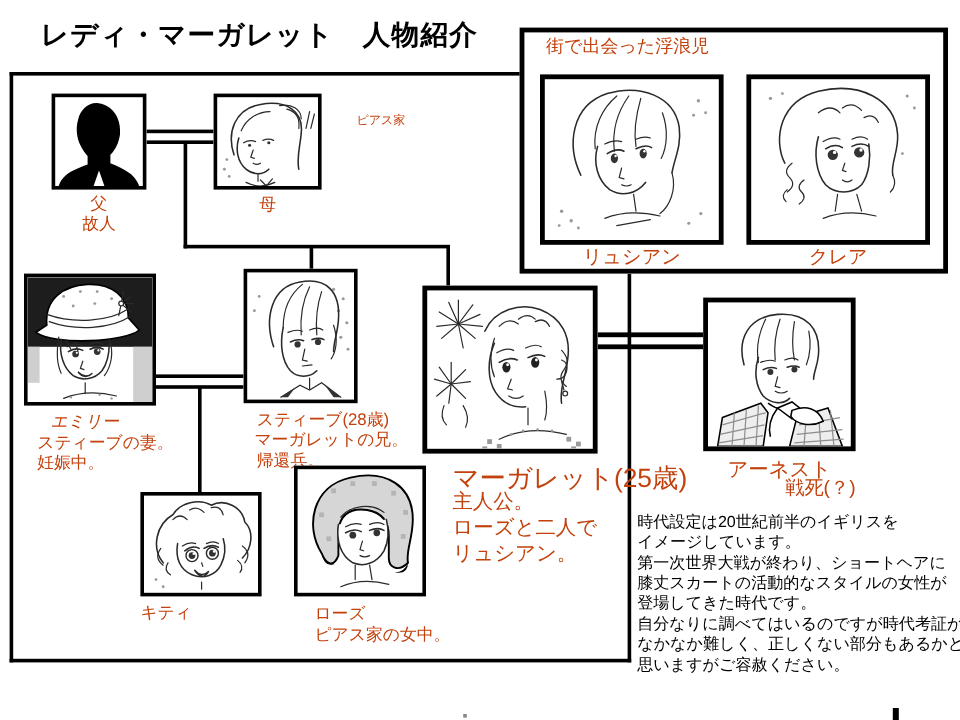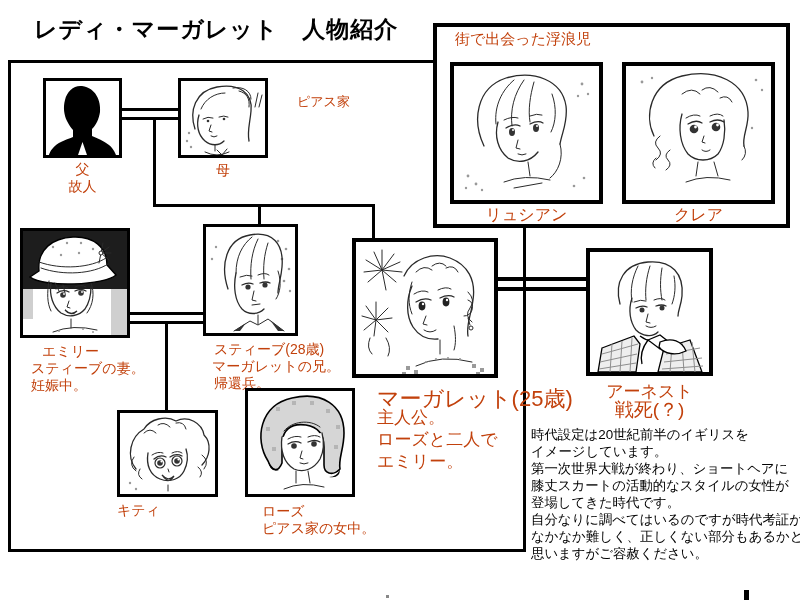--- a/index.html
+++ b/index.html
@@ -142,21 +142,21 @@
       <path class="sk2" d="M36,69 l5,5 l5,-6"></path>
       <path class="sk2" d="M77,12 l-3,14"></path>
         <path class="sk2" d="M81,14 l-3,12"></path>
       <circle class="dot" cx="8" cy="52" r="1.2"></circle>
         <circle class="dot" cx="6" cy="60" r="1.2"></circle>
         <circle class="dot" cx="10" cy="66" r="1.2"></circle>
     </svg>
   </div>
   <div class="lbl ctr" style="left:178px;top:162px;width:90px;">母</div>
 
-  <div class="lbl" style="left:297px;top:95px;font-size:13px;">ピアス家</div>
+  <div class="lbl" style="left:297px;top:95px;font-size:10px;">ピアス家</div>
 
   <div class="pbox" style="left:20px;top:228px;width:110px;height:110px;">
     <svg viewBox="0 0 104 104" width="104" height="104">
       <rect x="0" y="0" width="104" height="58" fill="#1d1d1d"></rect>
       <rect x="88" y="58" width="16" height="46" fill="#cfcfcf"></rect>
       <rect x="0" y="58" width="10" height="30" fill="#cfcfcf"></rect>
       <path d="M16,40 C14,18 30,7 50,6 C70,5 84,16 84,34 L93,44 C82,54 22,57 7,46 Z" fill="#fff" stroke="#000" stroke-width="1.4"></path>
       <path class="sk2" d="M16,31 C38,39 68,37 83,27"></path>
       <path class="sk2" d="M18,37 C40,45 70,43 85,33"></path>
       <circle class="dot" cx="30" cy="16" r="1.2"></circle>
@@ -188,21 +188,21 @@
         <circle cx="59" cy="61" r="0.9" fill="#fff"></circle>
       <path class="sk2" d="M46,70 l-2,6 l3,1"></path>
       <path d="M42,79 q6,6 12,1 q-6,6 -12,-1 Z" fill="#fff" stroke="#2a2a2a" stroke-width="1.2"></path>
       <path class="sk2" d="M48,88 L48,97"></path>
       <path class="sk2" d="M30,101 Q50,93 74,99"></path>
       <circle class="dot" cx="36" cy="100" r="1"></circle>
         <circle class="dot" cx="60" cy="98" r="1"></circle>
         <circle class="dot" cx="70" cy="101" r="1"></circle>
     </svg>
   </div>
-  <div class="lbl" style="left:42px;top:343px;">エミリー</div>
+  <div class="lbl" style="left:42px;top:343px;font-style:italic;">エミリー</div>
   <div class="lbl" style="left:31px;top:360px;">スティーブの妻。</div>
   <div class="lbl" style="left:31px;top:377px;">妊娠中。</div>
 
   <div class="pbox" style="left:203px;top:224px;width:95px;height:112px;">
     <svg viewBox="0 0 89 106" width="89" height="106">
       <circle class="dot" cx="72" cy="14" r="1.3"></circle>
         <circle class="dot" cx="80" cy="22" r="1.3"></circle>
         <circle class="dot" cx="76" cy="32" r="1.3"></circle>
         <circle class="dot" cx="83" cy="42" r="1.3"></circle>
         <circle class="dot" cx="78" cy="54" r="1.3"></circle>
@@ -290,21 +290,21 @@
           <rect x="46" y="130" width="4" height="2"></rect>
           <rect x="116" y="122" width="4" height="4"></rect>
           <rect x="124" y="126" width="4" height="4"></rect>
           <rect x="120" y="130" width="4" height="2"></rect>
       </g>
     </svg>
   </div>
   <div class="lbl" style="left:377px;top:386px;font-size:22px;">マーガレット(25歳)</div>
   <div class="lbl" style="left:377px;top:408px;font-size:17px;">主人公。</div>
   <div class="lbl" style="left:377px;top:430px;font-size:17px;">ローズと二人で</div>
-  <div class="lbl" style="left:377px;top:452px;font-size:17px;">エミリー。</div>
+  <div class="lbl" style="left:377px;top:452px;font-size:17px;">リュシアン。</div>
 
   <div class="pbox thick" style="left:586px;top:248px;width:127px;height:128px;">
     <svg viewBox="0 0 119 120" width="119" height="120">
       <path class="sk" d="M30,52 C24,30 34,12 58,10 C82,8 94,22 92,44 C91,54 88,58 88,64"></path>
       <path class="sk2" d="M48,14 C42,26 40,38 42,50"></path>
       <path class="sk2" d="M60,14 C56,26 55,38 56,48"></path>
       <path class="sk2" d="M72,16 C70,28 70,38 72,48"></path>
       <path class="sk2" d="M84,24 C86,34 85,44 82,52"></path>
       <path class="sk" d="M42,46 C38,58 40,70 46,78 C52,84 62,86 68,80"></path>
       <path class="sk2" d="M44,50 q7,-3 12,-1"></path>
@@ -335,21 +335,21 @@
       </g>
       <g>
         <path d="M50,84 C58,90 68,92 76,88" fill="none" stroke="#000" stroke-width="1.3"></path>
         <path d="M58,88 l12,-5 l9,7 l-9,7 Z" fill="#fff" stroke="#000" stroke-width="1.3"></path>
         <path d="M70,90 C82,85 92,89 96,99 C86,104 74,102 69,95 Z" fill="#fff" stroke="#000" stroke-width="1.3"></path>
         <path d="M58,88 C52,96 50,104 52,112" fill="none" stroke="#000" stroke-width="1.3"></path>
       </g>
     </svg>
   </div>
   <div class="lbl ctr" style="left:586px;top:382px;width:127px;font-size:17px;">アーネスト</div>
-  <div class="lbl ctr" style="left:586px;top:399px;width:127px;font-size:19px;">戦死(？)</div>
+  <div class="lbl ctr" style="left:586px;top:399px;width:127px;font-size:16px;text-align:right;">戦死(？)</div>
 
   <div class="pbox" style="left:117px;top:410px;width:101px;height:87px;">
     <svg viewBox="0 0 95 81" width="95" height="81">
       <path class="sk" d="M16,56 C6,44 10,24 24,16 C30,6 46,2 56,8 C68,2 82,10 84,22 C92,30 90,44 82,52"></path>
       <path class="sk2" d="M24,20 q6,-6 12,0"></path>
         <path class="sk2" d="M38,12 q6,-4 12,2"></path>
         <path class="sk2" d="M56,10 q8,-2 10,6"></path>
       <path class="sk2" d="M14,44 q-6,8 2,14"></path>
         <path class="sk2" d="M82,42 q8,6 2,14"></path>
       <path class="sk2" d="M20,56 q-4,6 2,10"></path>

